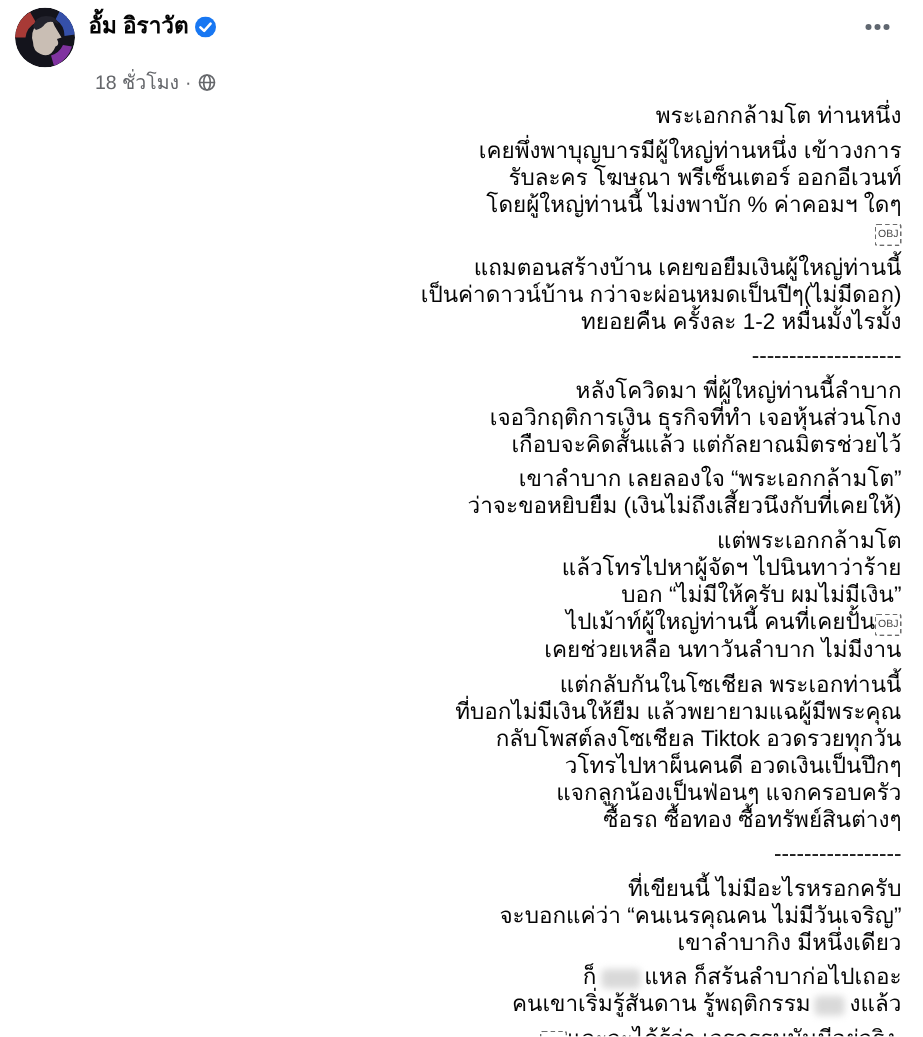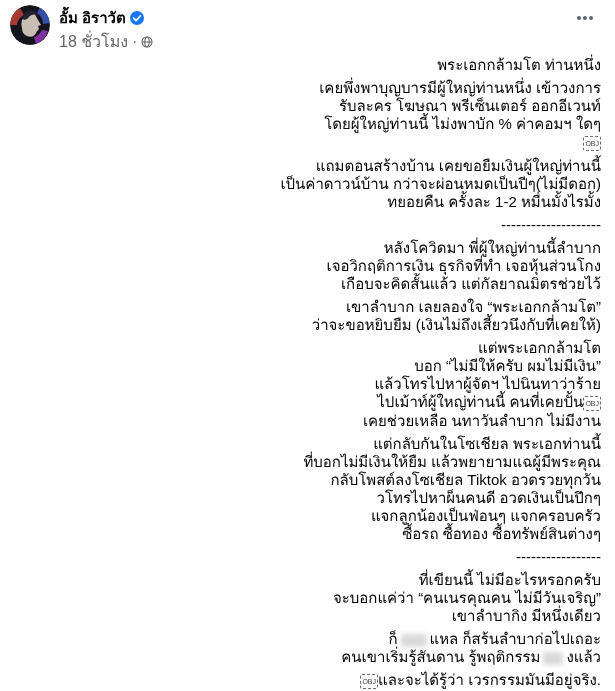--- a/index.html
+++ b/index.html
@@ -25,21 +25,21 @@
   }
   .avatar svg{display:block;}
   .header-meta{margin-left:9px;padding-top:3px;}
   .name-row{display:flex;align-items:center;gap:4px;}
   .author{
     font-size:15px;font-weight:700;color:#050505;line-height:19px;cursor:pointer;
   }
   .verified{display:inline-flex;margin-top:1px;}
   .time-row{
     display:flex;align-items:center;gap:4px;
-    font-size:16px;color:#65676b;line-height:17px;margin-top:6px;
+    font-size:13px;color:#65676b;line-height:17px;margin-top:19px;justify-content:flex-end;
   }
   .dotsep{color:#65676b;}
   .globe{display:inline-flex;margin-top:1px;}
   .more-btn{
     position:absolute;right:18px;top:12px;
     display:flex;gap:2px;align-items:center;
     padding:4px;border-radius:4px;cursor:pointer;
   }
   .more-btn i{
     width:4px;height:4px;border-radius:50%;background:#606770;display:block;
@@ -156,22 +156,22 @@
         <div class="line"><span>หลังโควิดมา พี่ผู้ใหญ่ท่านนี้ลำบาก</span></div>
         <div class="line"><span>เจอวิกฤติการเงิน ธุรกิจที่ทำ เจอหุ้นส่วนโกง</span></div>
         <div class="line"><span>เกือบจะคิดสั้นแล้ว แต่กัลยาณมิตรช่วยไว้</span></div>
       </div>
       <div class="para">
         <div class="line"><span>เขาลำบาก เลยลองใจ “พระเอกกล้ามโต”</span></div>
         <div class="line"><span>ว่าจะขอหยิบยืม (เงินไม่ถึงเสี้ยวนึงกับที่เคยให้)</span></div>
       </div>
       <div class="para">
         <div class="line"><span>แต่พระเอกกล้ามโต</span></div>
+        <div class="line"><span>แล้วโทรไปหาผู้จัดฯ ไปนินทาว่าร้าย</span></div>
         <div class="line"><span>บอก “ไม่มีให้ครับ ผมไม่มีเงิน”</span></div>
-        <div class="line"><span>แล้วโทรไปหาผู้จัดฯ ไปนินทาว่าร้าย</span></div>
         <div class="line"><span>ไปเม้าท์ผู้ใหญ่ท่านนี้ คนที่เคยปั้น</span><span class="obj-box">OBJ</span></div>
         <div class="line"><span>เคยช่วยเหลือ นทาวันลำบาก ไม่มีงาน</span></div>
       </div>
       <div class="para">
         <div class="line"><span>แต่กลับกันในโซเชียล พระเอกท่านนี้</span></div>
         <div class="line"><span>ที่บอกไม่มีเงินให้ยืม แล้วพยายามแฉผู้มีพระคุณ</span></div>
         <div class="line"><span>กลับโพสต์ลงโซเชียล Tiktok อวดรวยทุกวัน</span></div>
         <div class="line"><span>วโทรไปหาผ็นคนดี อวดเงินเป็นปึกๆ</span></div>
         <div class="line"><span>แจกลูกน้องเป็นฟ่อนๆ แจกครอบครัว</span></div>
         <div class="line"><span>ซื้อรถ ซื้อทอง ซื้อทรัพย์สินต่างๆ</span></div>

